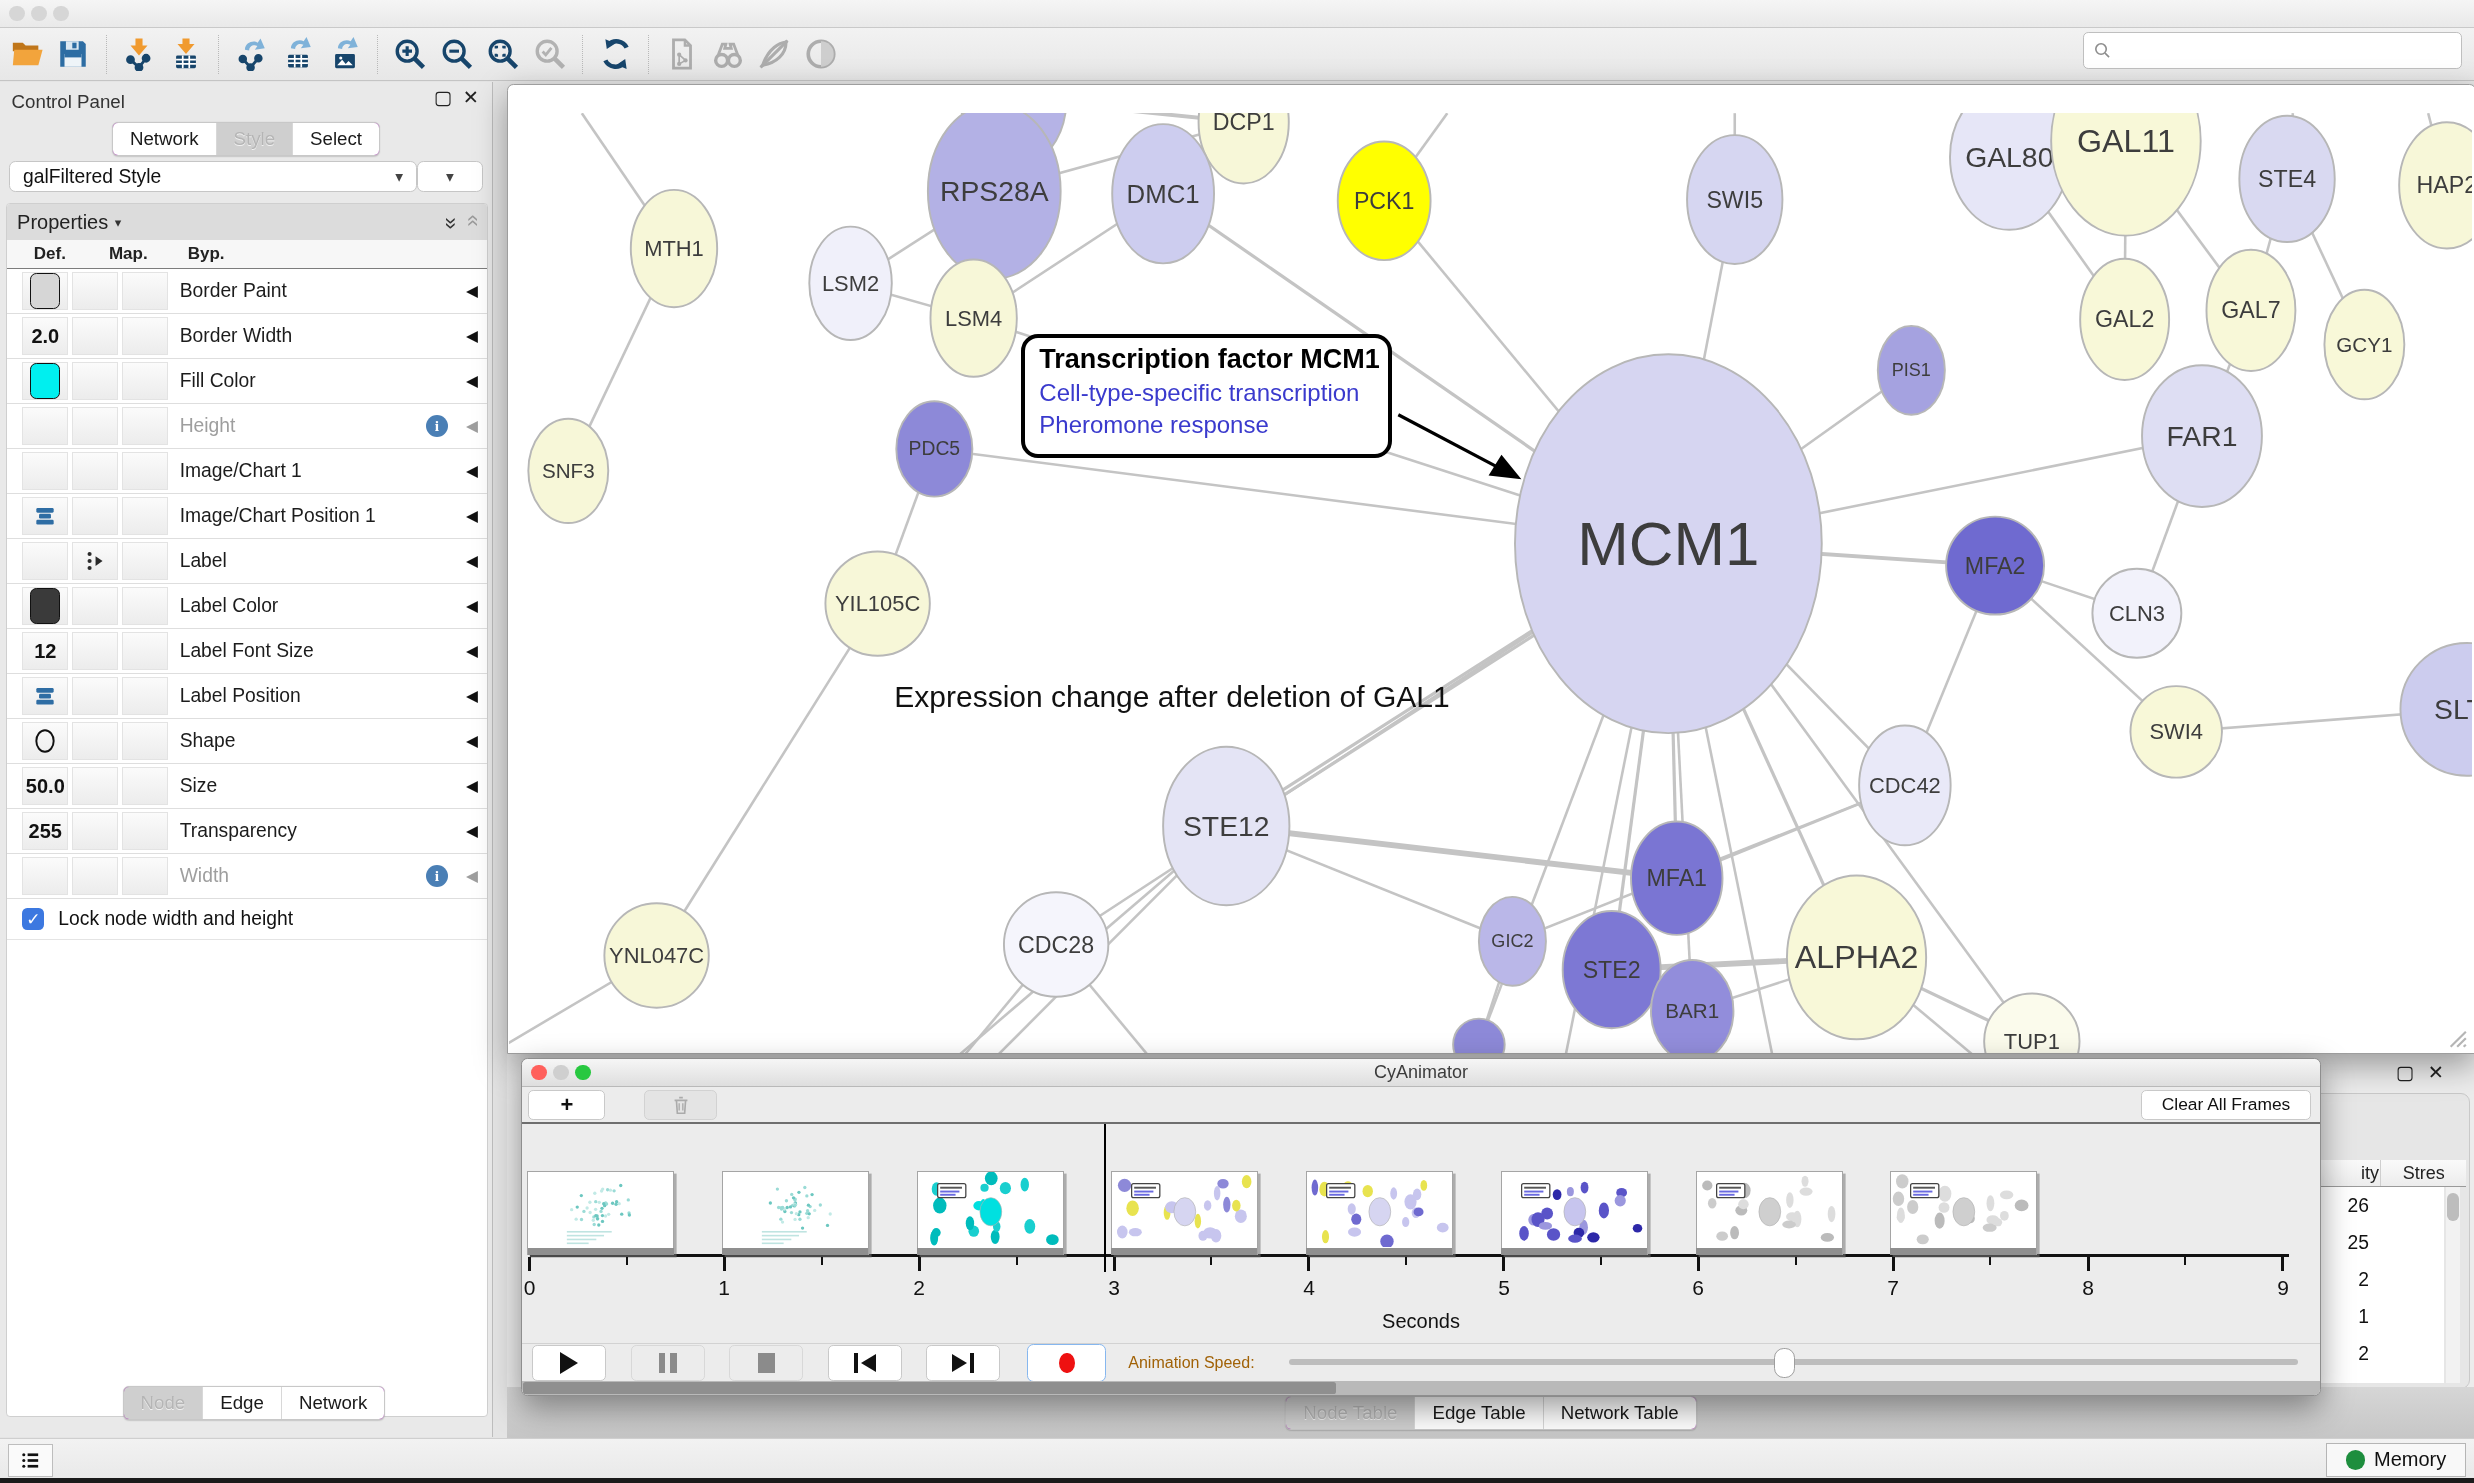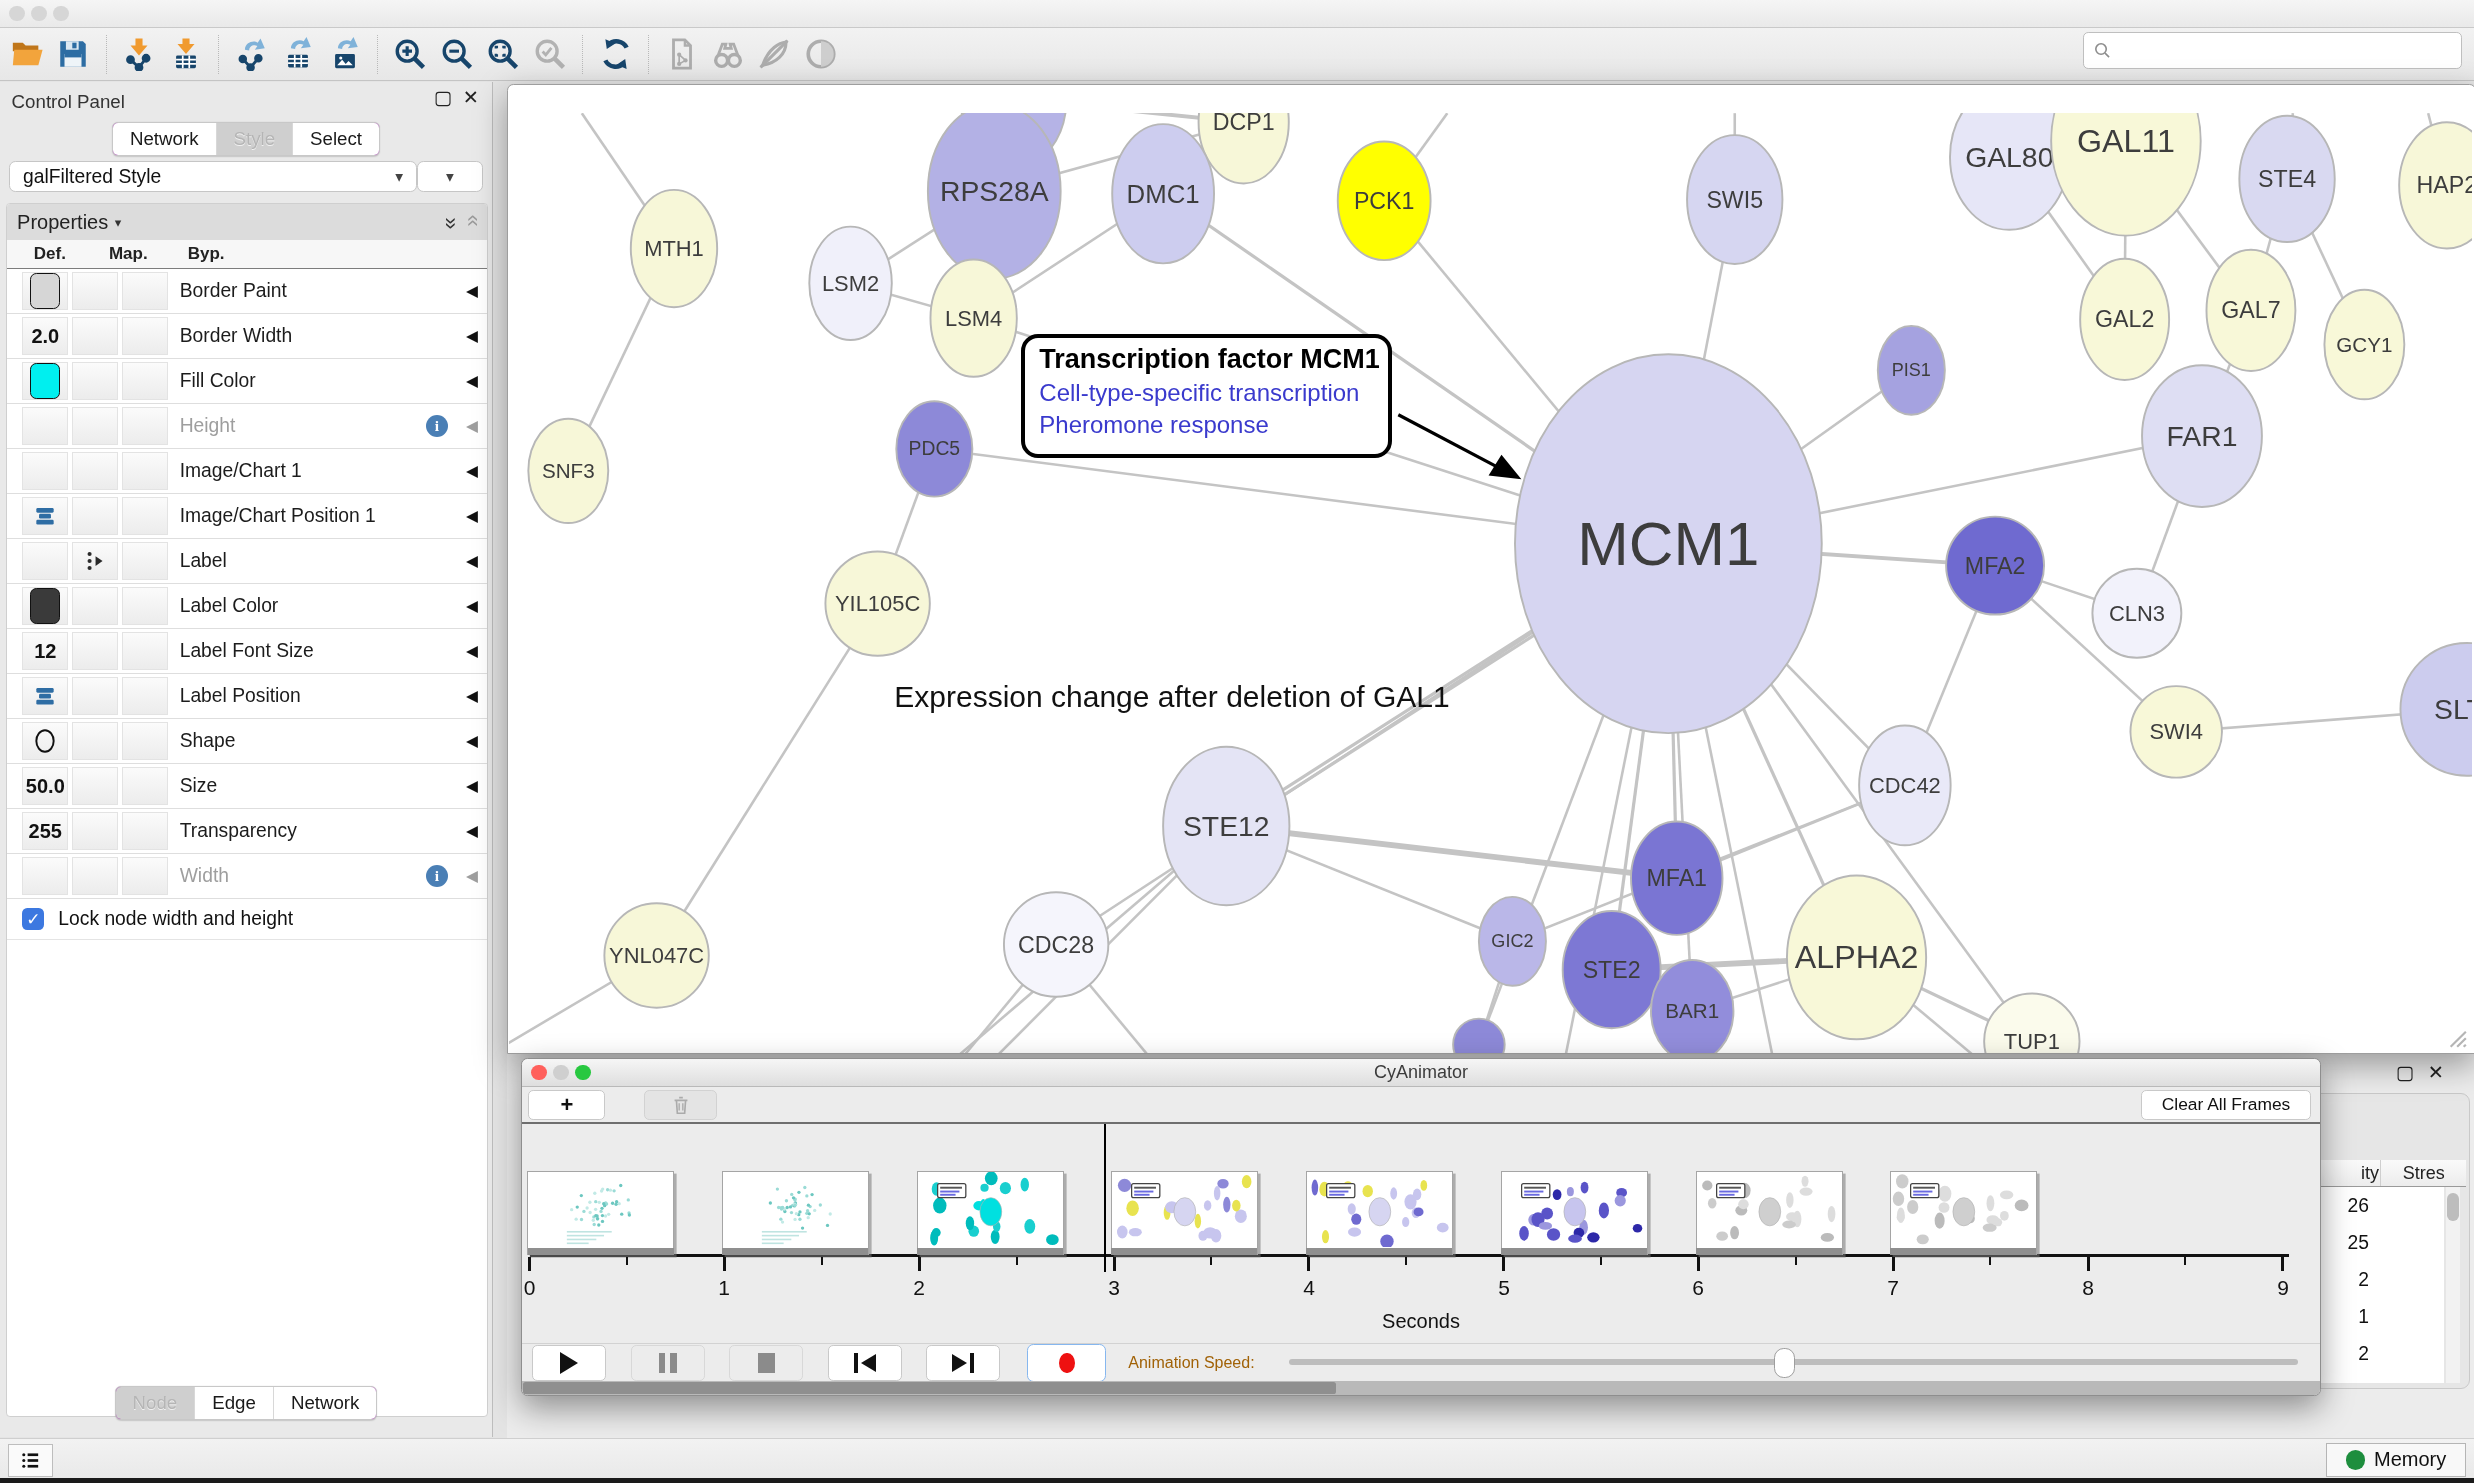--- a/index.html
+++ b/index.html
@@ -49,21 +49,21 @@
   .swatch{width:28px;height:34px;border:1.3px solid #111;border-radius:6.4px;}
   .pval{font-size:20px;font-weight:bold;color:#111;}
   .plabel{font-size:19.3px;color:#1c1c1c;margin-left:11.6px;}
   .prow.dis .plabel{color:#9e9e9e;}
   .parrow{position:absolute;right:9px;font-size:15.5px;color:#111;}
   .prow.dis .parrow{color:#9e9e9e;}
   .info-i{position:absolute;right:39px;width:22px;height:22px;border-radius:50%;background:#4a7fb5;color:#fff;font-size:15.5px;font-weight:bold;display:flex;align-items:center;justify-content:center;font-family:"Liberation Serif",serif;}
   #lock-row{height:40px;display:flex;align-items:center;border-bottom:0.6px solid #e4e4e4;}
   #lock-check{width:22px;height:22px;margin-left:15.5px;background:#3c78e0;border-radius:5.2px;color:#fff;font-size:17px;display:flex;align-items:center;justify-content:center;}
   #lock-label{font-size:19.3px;color:#111;margin-left:14px;}
-  #cp-bottom-tabs{left:0;top:1304px;width:492px;display:flex;justify-content:center;}
+  #cp-bottom-tabs{left:8px;top:1304px;width:492px;display:flex;justify-content:center;}
   
   #net-window{left:507px;top:84px;width:1967px;height:968px;background:#fff;border:0.6px solid #9e9e9e;border-radius:6.4px 6.4px 0 0;box-shadow:0 11.6px 32px rgba(0,0,0,.35);}
   .win-titlebar{height:27px;background:linear-gradient(#f6f6f6,#dedede);border-bottom:0.6px solid #b9b9b9;border-radius:5.8px 5.8px 0 0;position:relative;}
   .tl{width:15.5px;height:15.5px;border-radius:50%;position:absolute;top:5.8px;}
   .win-title{width:100%;text-align:center;font-size:18px;color:#3c3c3c;line-height:27px;}
   #net-canvas{left:1.3px;top:28px;width:1963px;height:940px;background:#fff;overflow:hidden;}
   #net-svg{position:absolute;left:0;top:0;}
   #annotation-box{left:512px;top:221px;width:371px;height:124px;background:#fff;border:4.5px solid #000;border-radius:17px;padding:6.4px 0 0 14px;box-sizing:border-box;}
   #annotation-title{font-size:27px;font-weight:bold;color:#000;}
   .annotation-link{font-size:24px;color:#3a3acd;margin-top:3.9px;}
@@ -468,20 +468,27 @@
   <div id="tp-body">
       <div class="tp-row">26</div>
       <div class="tp-row">25</div>
       <div class="tp-row">2</div>
       <div class="tp-row">1</div>
       <div class="tp-row">2</div>
       <div class="tp-row">2</div>
     </div>
   <div id="tp-scroll">
       <div id="tp-thumb"></div>
+    </div>
+  <div id="tp-bottom">
+      <div class="tabgrp" id="table-tabgrp">
+        <div class="tab sel">Node Table</div>
+        <div class="tab">Edge Table</div>
+        <div class="tab">Network Table</div>
+      </div>
     </div>
 </div>
 
 <div class="abs" id="net-window">
   <div class="abs" id="net-canvas">
     <svg id="net-svg" width="1963" height="940" viewBox="0 0 3046 1458">
         <line x1="783" y1="-22" x2="753" y2="121" stroke="#c4c4c4" stroke-width="4"></line>
         <line x1="783" y1="-22" x2="1140" y2="14" stroke="#c4c4c4" stroke-width="6"></line>
         <line x1="753" y1="121" x2="1140" y2="14" stroke="#c4c4c4" stroke-width="4"></line>
         <line x1="753" y1="121" x2="530" y2="264" stroke="#c4c4c4" stroke-width="4"></line>

